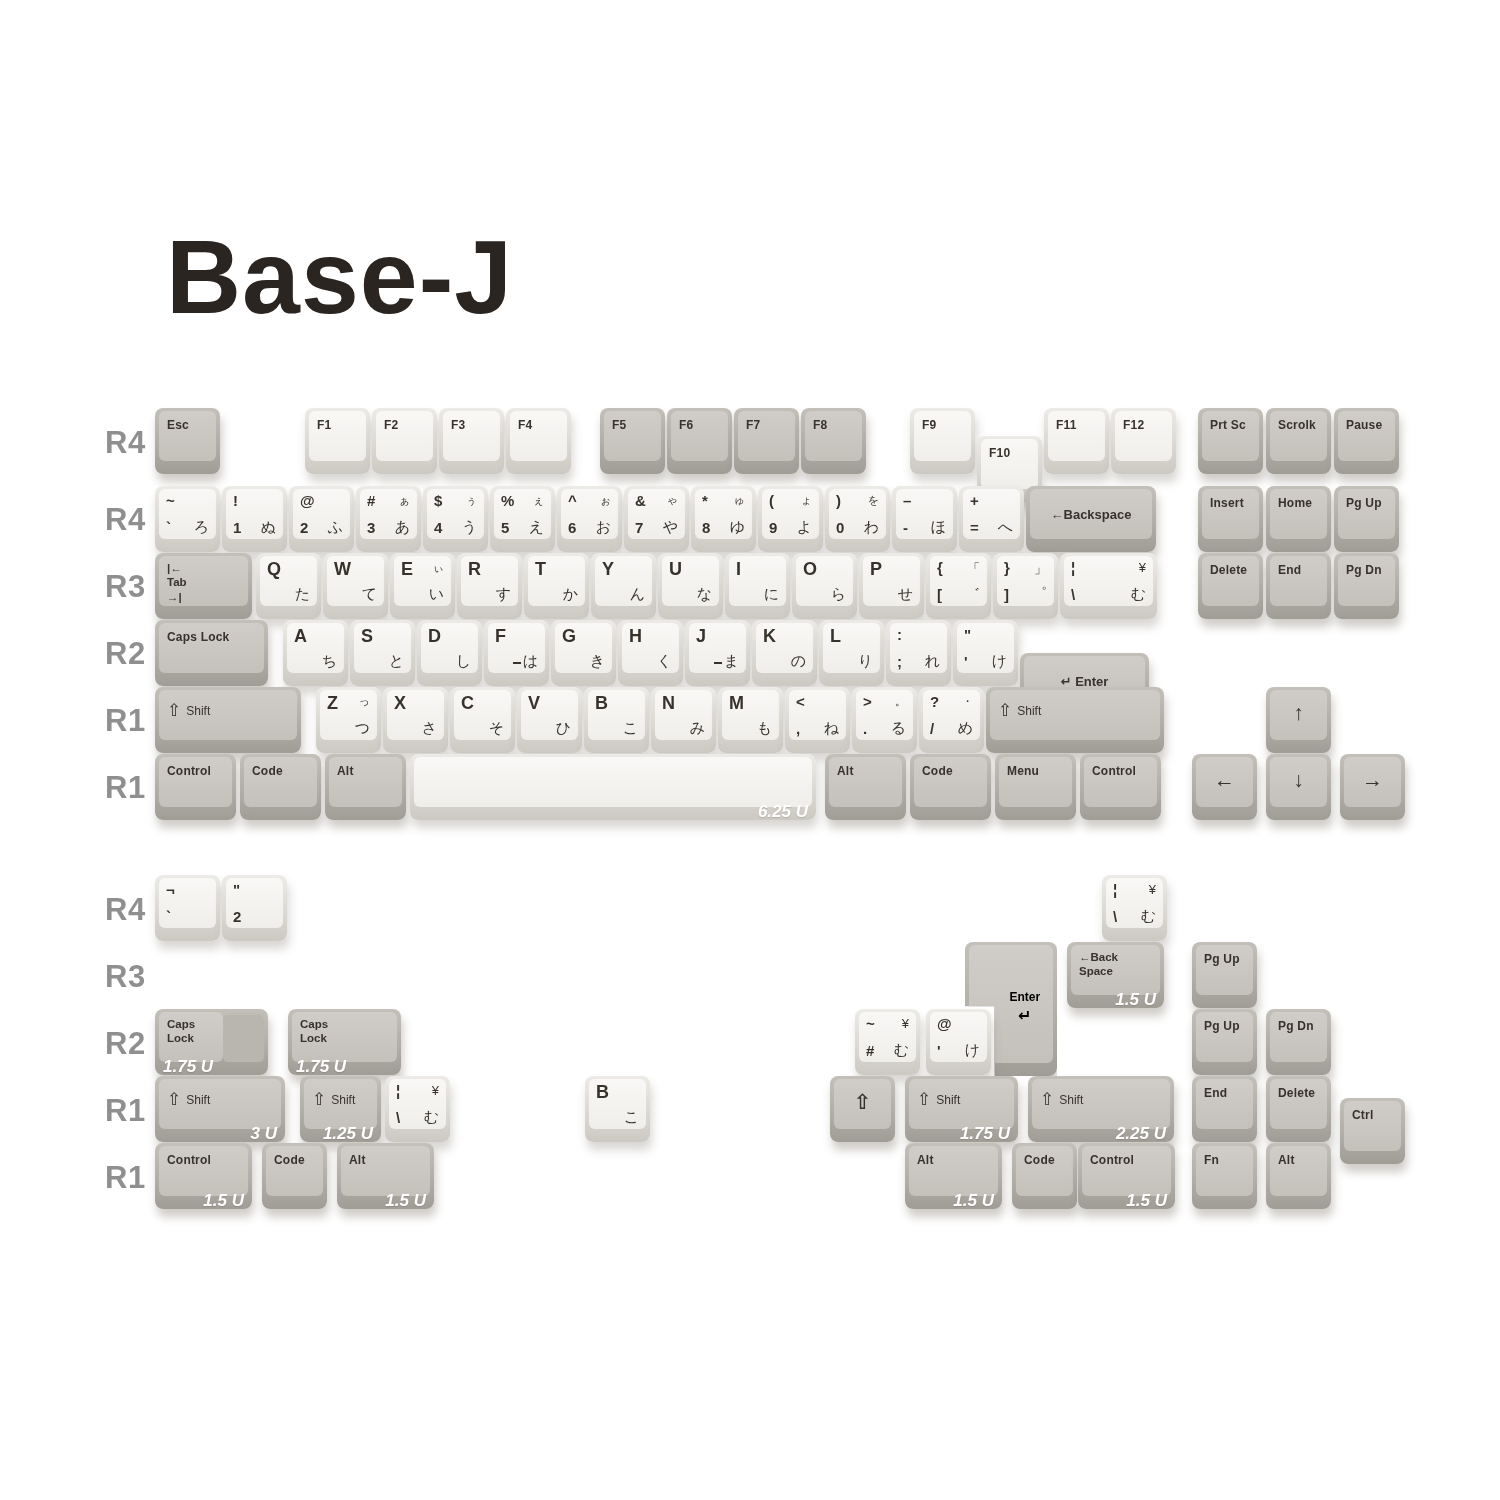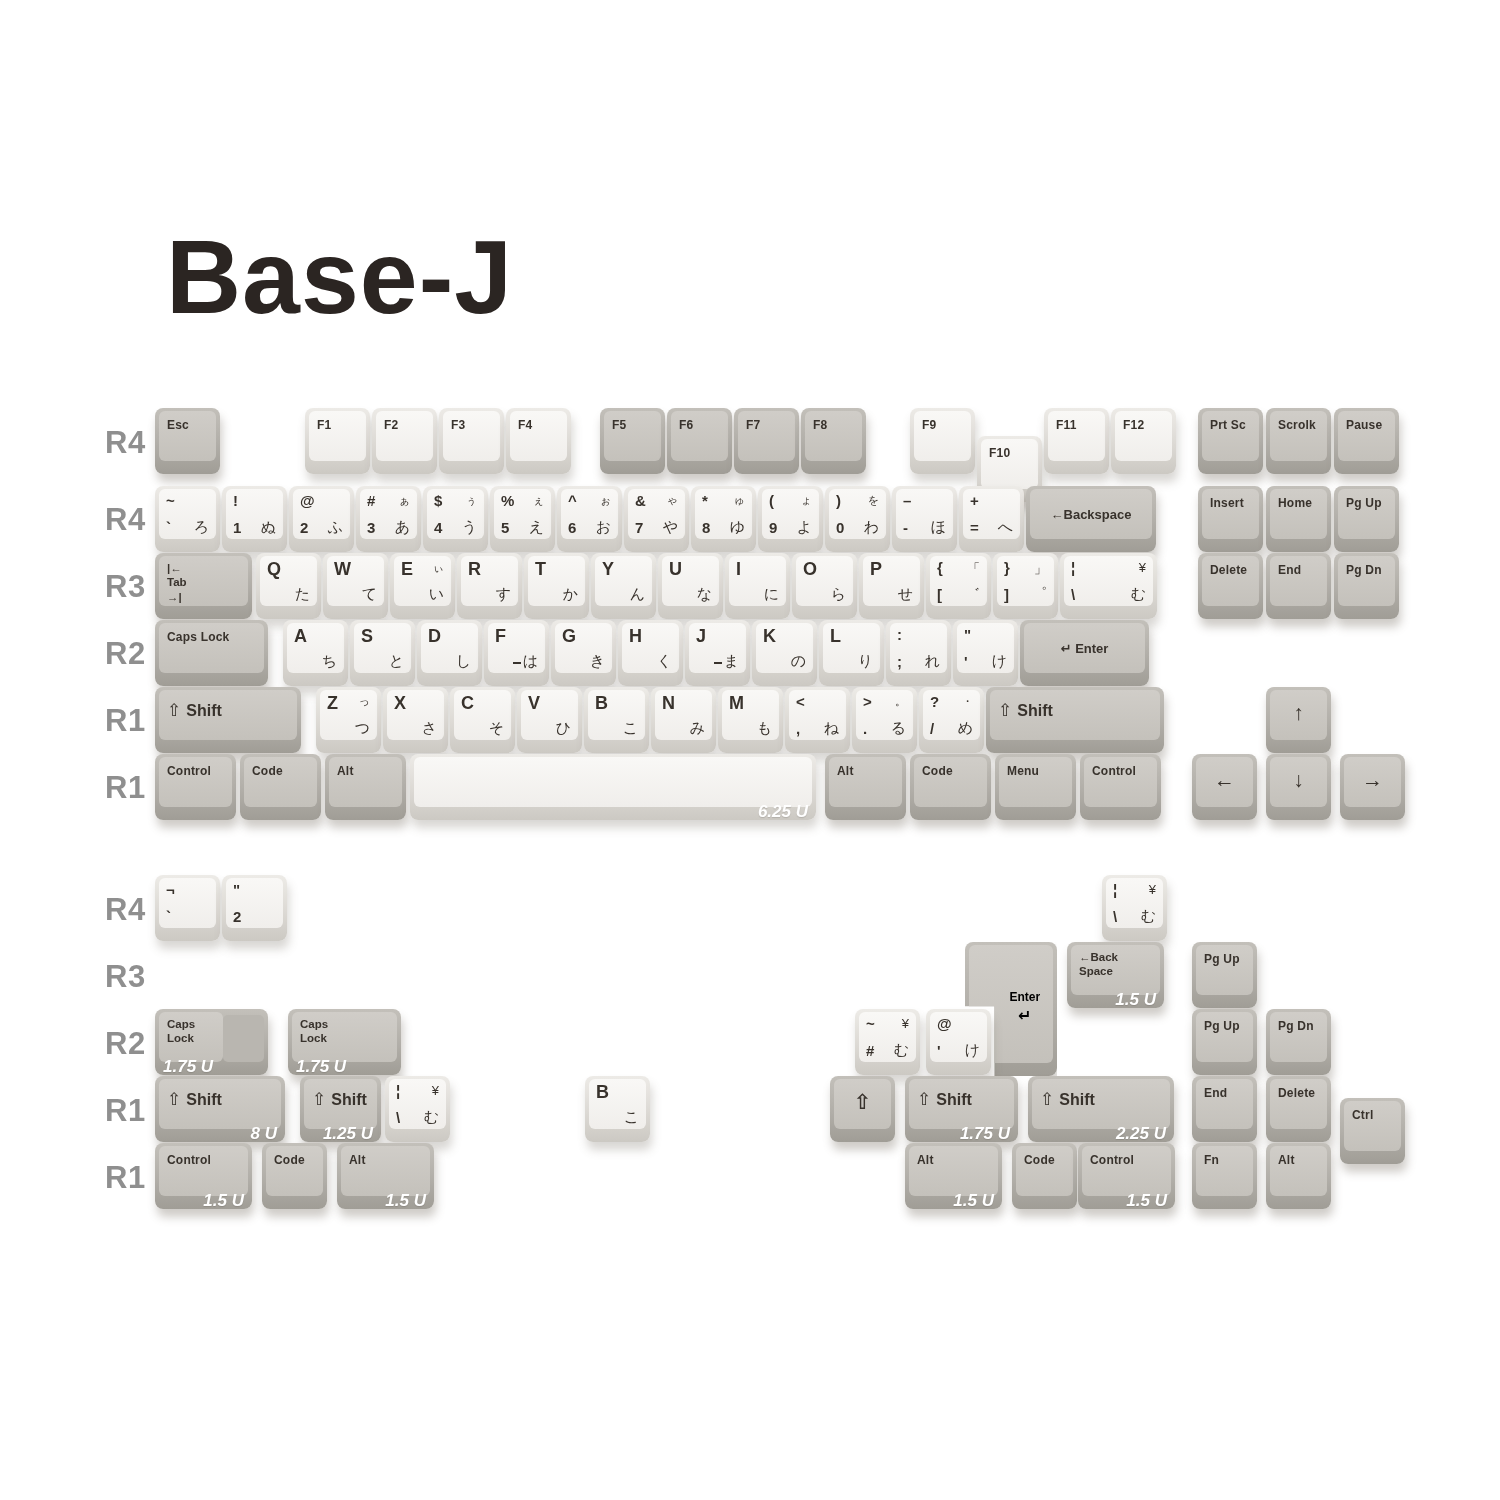--- a/index.html
+++ b/index.html
@@ -26,21 +26,21 @@
   .br{position:absolute;bottom:2px;right:7px;font-size:15px;}
   .br.hom::before{content:"";display:inline-block;width:8px;height:2.5px;background:#38322c;
     margin-right:2px;vertical-align:2px;}
   .mod{position:absolute;top:7px;left:8px;font-size:12px;font-weight:bold;letter-spacing:.2px;white-space:nowrap;}
   .cc{position:absolute;top:50%;left:50%;transform:translate(-50%,-50%);font-size:13px;font-weight:bold;white-space:nowrap;}
   .bigc{position:absolute;top:45%;left:50%;transform:translate(-50%,-50%);font-size:21px;font-weight:bold;}
   .lines{position:absolute;top:5px;left:8px;display:flex;flex-direction:column;line-height:1.25;
     font-size:11.5px;font-weight:bold;white-space:nowrap;}
   .shiftline{position:absolute;top:10px;left:8px;display:flex;align-items:center;gap:5px;white-space:nowrap;}
   .sharrow{font-size:17px;}
-  .shtext{font-size:16px;font-weight:bold;}
+  .shtext{font-size:12px;font-weight:normal;}
   .sz{position:absolute;bottom:-2px;right:8px;color:#ffffff;font-size:17px;font-weight:bold;
     font-style:italic;z-index:5;text-shadow:0 1px 1px rgba(60,55,50,.18);}
   .sz.left{right:auto;left:8px;}
   .key.iso{clip-path:polygon(0 0,100% 0,100% 100%,32% 100%,32% 48%,0 48%);}
   .isoleg{position:absolute;left:30%;top:36%;width:70%;display:flex;flex-direction:column;
     align-items:center;line-height:1.3;font-size:12px;font-weight:bold;}
   .isoleg .ea{font-size:16px;}
 </style>
 </head>
 <body style="background: rgb(255, 255, 255);">
@@ -427,21 +427,21 @@
         <span class="br">れ</span>
       </div>
     </div>
     <div class="key light" style="left: 953px; top: 620px; width: 65px; height: 66px;">
       <div class="cap">
         <span class="tl">"</span>
         <span class="bl">'</span>
         <span class="br">け</span>
       </div>
     </div>
-    <div class="key dark" style="left: 1020px; top: 620px; width: 129px; height: 66px;">
+    <div class="key dark" style="left: 1020px; top: 653px; width: 129px; height: 66px;">
       <div class="cap">
         <span class="cc">↵ Enter</span>
       </div>
     </div>
     <div class="key dark" style="left: 155px; top: 687px; width: 146px; height: 66px;">
       <div class="cap">
         <div class="shiftline">
           <span class="sharrow">⇧</span>
           <span class="shtext">Shift</span>
         </div>
@@ -670,21 +670,21 @@
         <span class="mod">Pg Dn</span>
       </div>
     </div>
     <div class="key dark" style="left: 155px; top: 1076px; width: 130px; height: 66px;">
       <div class="cap">
         <div class="shiftline">
           <span class="sharrow">⇧</span>
           <span class="shtext">Shift</span>
         </div>
       </div>
-      <span class="sz" style="color: rgb(255, 255, 255);">8 U</span>
+      <span class="sz" style="color: rgb(255, 255, 255);">3 U</span>
     </div>
     <div class="key dark" style="left: 300px; top: 1076px; width: 81px; height: 66px;">
       <div class="cap">
         <div class="shiftline">
           <span class="sharrow">⇧</span>
           <span class="shtext">Shift</span>
         </div>
       </div>
       <span class="sz" style="color: rgb(255, 255, 255);">1.25 U</span>
     </div>

